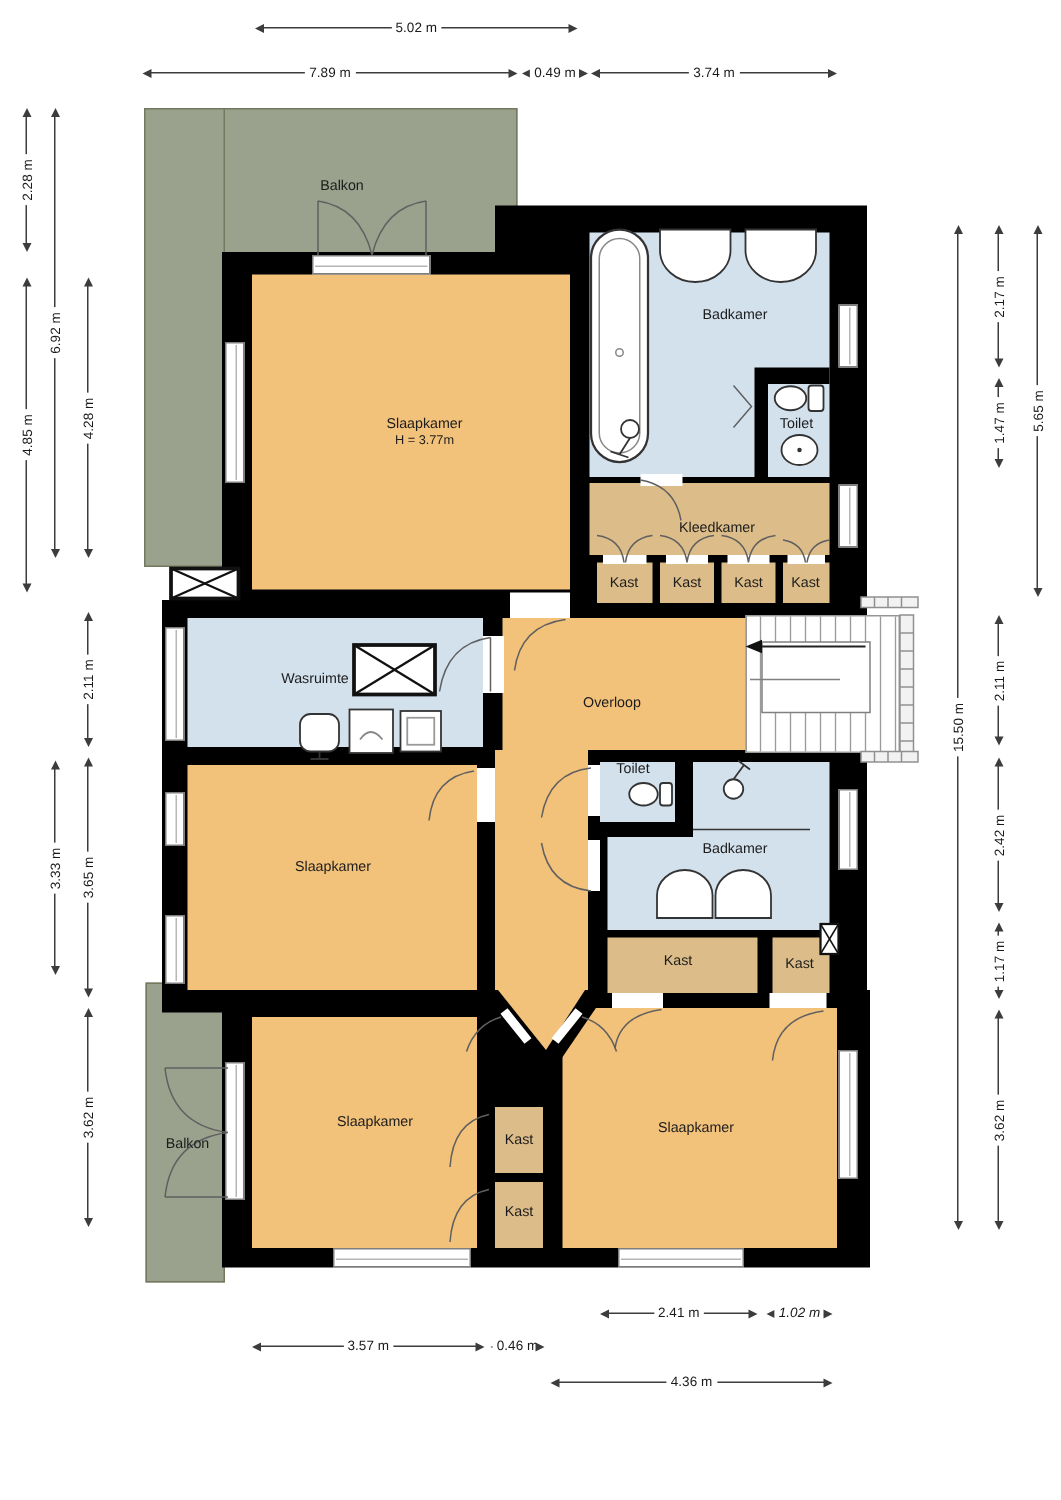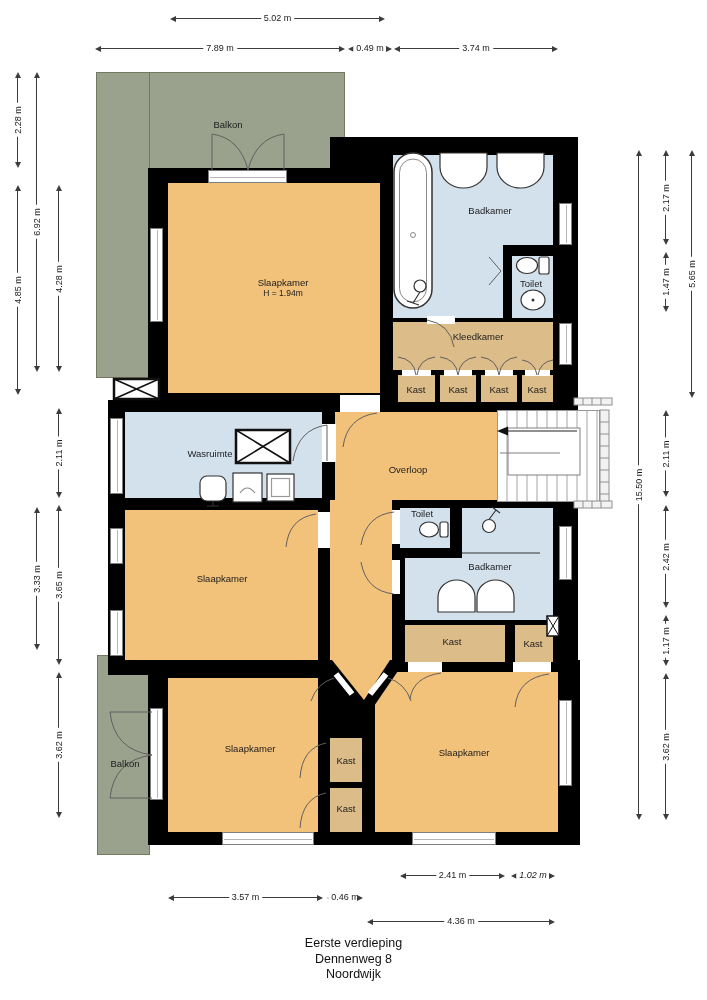--- a/index.html
+++ b/index.html
@@ -323,40 +323,35 @@
       <path d="M388,678 Q405,683 411,701"></path>
       <path d="M326,743 Q302,748 300,778"></path>
       <path d="M326,793 Q302,798 300,828"></path>
     </g>
     <line x1="462" y1="553" x2="540" y2="553" stroke="#333" stroke-width="1"></line>
   </svg>
 
   <div class="lbl" style="left:228px;top:124px;">Balkon</div>
   <div class="lbl" style="left:283px;top:288px;">
     <span style="display:block;">Slaapkamer</span>
-    <span class="sub">H = 1.94m</span>
+    <span class="sub">H = 3.77m</span>
   </div>
   <div class="lbl" style="left:490px;top:210px;">Badkamer</div>
   <div class="lbl" style="left:531px;top:283px;">Toilet</div>
-  <div class="lbl" style="left:478px;top:336px;">Kleedkamer</div>
+  <div class="lbl" style="left:478px;top:352px;">Kleedkamer</div>
   <div class="lbl" style="left:416px;top:389px;">Kast</div>
   <div class="lbl" style="left:458px;top:389px;">Kast</div>
   <div class="lbl" style="left:499px;top:389px;">Kast</div>
   <div class="lbl" style="left:537px;top:389px;">Kast</div>
   <div class="lbl" style="left:210px;top:453px;">Wasruimte</div>
   <div class="lbl" style="left:408px;top:469px;">Overloop</div>
   <div class="lbl" style="left:222px;top:578px;">Slaapkamer</div>
   <div class="lbl" style="left:422px;top:513px;">Toilet</div>
   <div class="lbl" style="left:490px;top:566px;">Badkamer</div>
   <div class="lbl" style="left:452px;top:641px;">Kast</div>
   <div class="lbl" style="left:533px;top:643px;">Kast</div>
   <div class="lbl" style="left:250px;top:748px;">Slaapkamer</div>
   <div class="lbl" style="left:125px;top:763px;">Balkon</div>
   <div class="lbl" style="left:346px;top:760px;">Kast</div>
   <div class="lbl" style="left:346px;top:808px;">Kast</div>
   <div class="lbl" style="left:464px;top:752px;">Slaapkamer</div>
 
-  <div class="title">
-    <span>Eerste verdieping</span>
-    <span>Dennenweg 8</span>
-    <span>Noordwijk</span>
-  </div>
 </div>
 
 </body></html>

